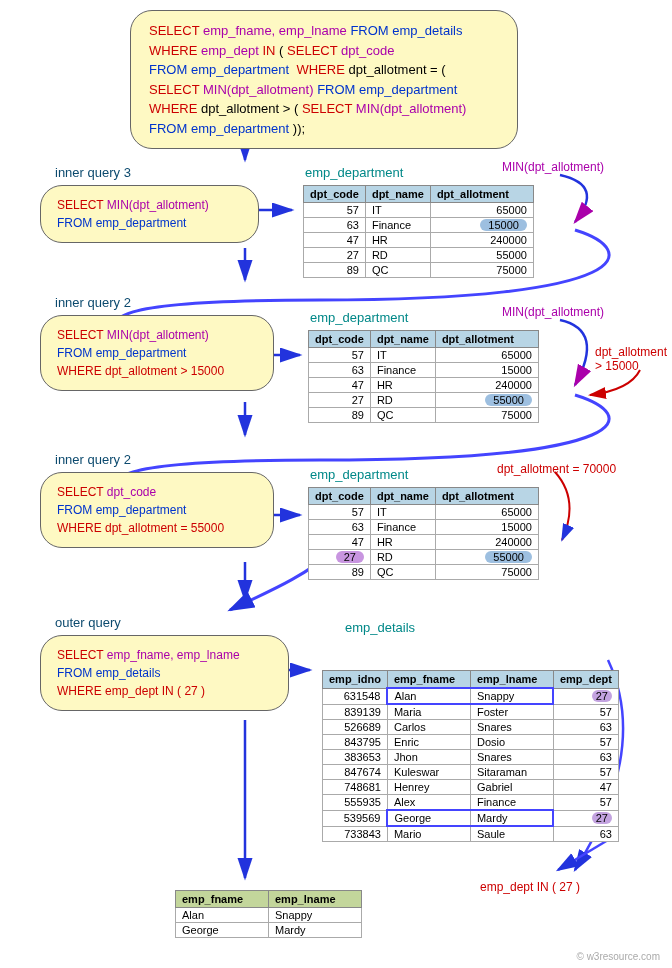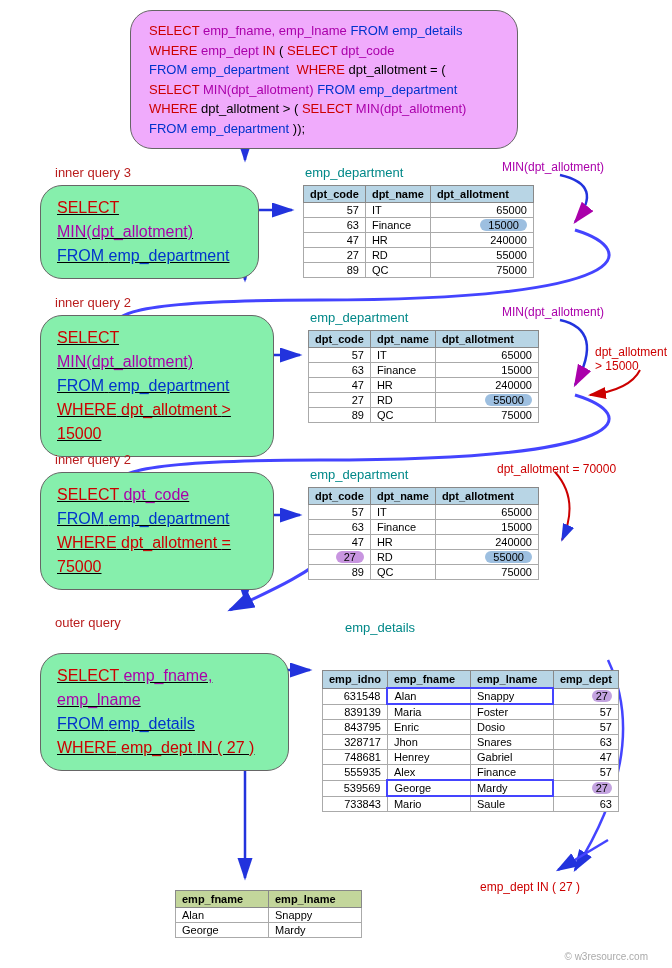--- a/index.html
+++ b/index.html
@@ -14,40 +14,39 @@
 .container {
   position: relative;
   width: 672px;
   height: 968px;
 }
 .main-query {
   position: absolute;
   left: 130px;
   top: 10px;
   width: 350px;
-  background: #f0abfc;
+  background: #fef9c3;
   border: 1px solid #666;
   border-radius: 22px;
   padding: 10px 18px;
   font-size: 13px;
   line-height: 1.5;
 }
 .small-query {
   position: absolute;
-  background: #86efac;
+  background: #fef9c3;
   border: 1px solid #666;
   border-radius: 22px;
   padding: 10px 16px;
-  font-size: 16px;
+  font-size: 12px;
   line-height: 1.5;
-  text-decoration: underline;
 }
 .label {
   position: absolute;
-  color: #b91c1c;
+  color: #0c4a6e;
   font-size: 13px;
 }
 .table-label {
   position: absolute;
   color: #008888;
   font-size: 13px;
 }
 .annotation {
   position: absolute;
   color: #aa00aa;
@@ -114,21 +113,21 @@
   padding: 0 8px;
 }
 .highlight-empdept {
   background: #C3A3E0;
   border-radius: 7px;
   display: inline-block;
   padding: 0 4px;
 }
 .attribution {
   position: absolute;
-  right: 24px;
+  right: 12px;
   bottom: 6px;
   font-size: 10px;
   color: #aaa;
   text-align: center;
 }
 svg.arrows {
   position: absolute;
   left: 0;
   top: 0;
   width: 672px;
@@ -312,21 +311,21 @@
     </table>
 
 <div class="label" style="left:55px;top:452px">inner query 2</div>
 <div class="small-query" style="left:40px;top:472px;width:200px">
   <span class="kw-select">SELECT</span>
   <span class="col">dpt_code</span><br>
   <span class="kw-from">FROM</span>
   <span class="tbl">emp_department</span><br>
   <span class="kw-where">WHERE</span>
   <span class="kw-where">dpt_allotment</span>
-  <span class="kw-where">= 75000</span>
+  <span class="kw-where">= 55000</span>
 </div>
 <div class="table-label" style="left:310px;top:467px">emp_department</div>
 <div class="annotation-red" style="left:497px;top:462px">dpt_allotment = 70000</div>
 <table class="dbtable" style="left:308px;top:487px">
   <tbody>
         <tr>
           <th>dpt_code</th>
           <th>dpt_name</th>
           <th style="width:90px">dpt_allotment</th>
         </tr>
@@ -352,21 +351,21 @@
         </tr>
   <tr>
           <td class="num">89</td>
           <td>QC</td>
           <td class="num">75000</td>
         </tr>
 </tbody>
     </table>
 
 <div class="label" style="left:55px;top:615px">outer query</div>
-<div class="small-query" style="left:40px;top:653px;width:215px">
+<div class="small-query" style="left:40px;top:635px;width:215px">
   <span class="kw-select">SELECT</span>
   <span class="col">emp_fname, emp_lname</span><br>
   <span class="kw-from">FROM</span>
   <span class="tbl">emp_details</span><br>
   <span class="kw-where">WHERE</span>
   <span class="kw-where">emp_dept</span>
   <span class="kw-where">IN</span>
   <span class="kw-where">( 27 )</span>
 </div>
 <div class="table-label" style="left:345px;top:620px">emp_details</div>
@@ -385,30 +384,42 @@
           <td style="border:2px solid #4444ff;border-left:1px solid #aaa;border-top-right-radius:9px;border-bottom-right-radius:9px">Snappy</td>
           <td class="num"><span class="highlight-empdept">27</span></td>
         </tr>
   <tr>
           <td class="num">839139</td>
           <td>Maria</td>
           <td>Foster</td>
           <td class="num">57</td>
         </tr>
   <tr>
+          <td class="num">526689</td>
+          <td>Carlos</td>
+          <td>Snares</td>
+          <td class="num">63</td>
+        </tr>
+  <tr>
           <td class="num">843795</td>
           <td>Enric</td>
           <td>Dosio</td>
           <td class="num">57</td>
         </tr>
   <tr>
-          <td class="num">328717</td>
+          <td class="num">383653</td>
           <td>Jhon</td>
           <td>Snares</td>
           <td class="num">63</td>
+        </tr>
+  <tr>
+          <td class="num">847674</td>
+          <td>Kuleswar</td>
+          <td>Sitaraman</td>
+          <td class="num">57</td>
         </tr>
   <tr>
           <td class="num">748681</td>
           <td>Henrey</td>
           <td>Gabriel</td>
           <td class="num">47</td>
         </tr>
   <tr>
           <td class="num">555935</td>
           <td>Alex</td>

